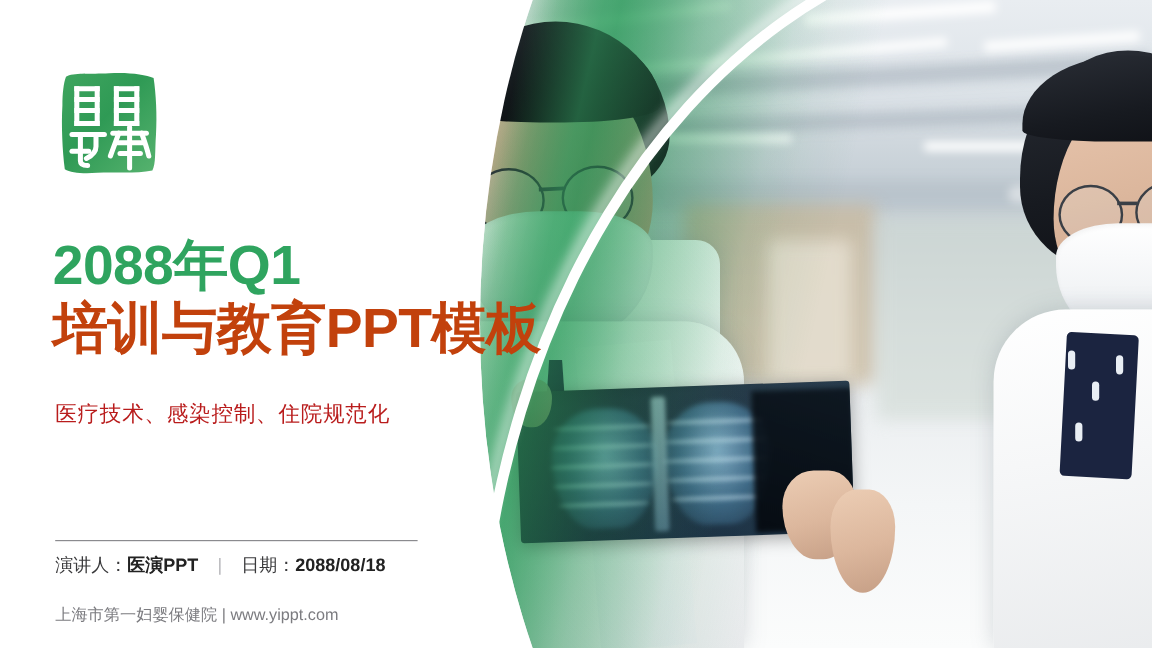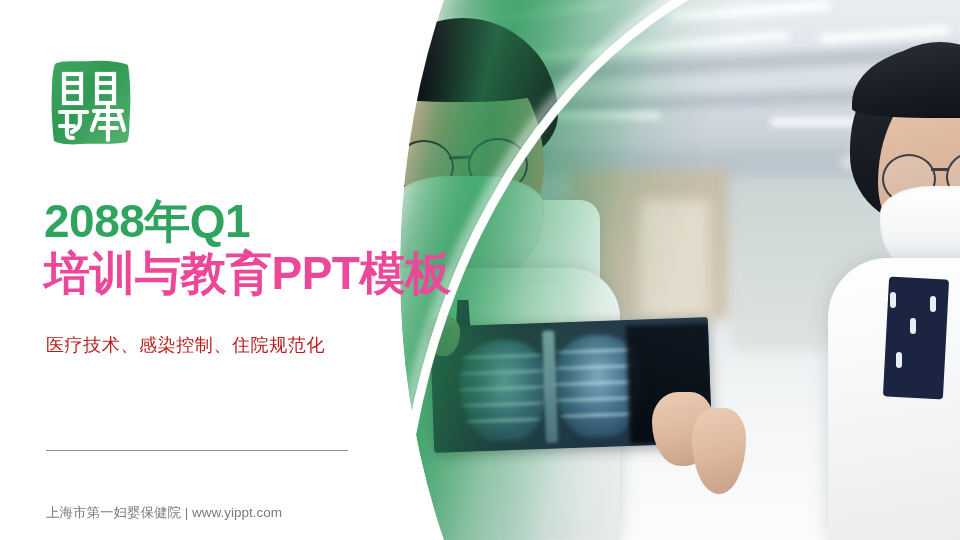--- a/index.html
+++ b/index.html
@@ -131,21 +131,21 @@
   .title{
     position:absolute;left:44px;top:198px;
     line-height:1.02;
     letter-spacing:-.5px;
   }
   .t-line1{
     font-size:46px;font-weight:bold;color:#2FA45F;
     display:block;white-space:nowrap;
   }
   .t-line2{
-    font-size:46px;font-weight:bold;color:#ec4899;
+    font-size:46px;font-weight:bold;color:#c2410c;
     display:block;white-space:nowrap;margin-top:5px;
   }
   .subtitle{
     position:absolute;left:46px;top:333px;
     font-size:18px;color:#b91c1c;letter-spacing:.6px;white-space:nowrap;
   }
 
   .divider{
     position:absolute;left:46px;top:450px;
     width:302px;height:1px;background:#8b8b8f;
@@ -310,17 +310,24 @@
 
     <div class="title">
       <span class="t-line1">2088年Q1</span>
       <span class="t-line2">培训与教育PPT模板</span>
     </div>
 
     <div class="subtitle">医疗技术、感染控制、住院规范化</div>
 
     <div class="divider"></div>
 
+    <div class="meta">
+      <span class="lbl">演讲人：</span>
+      <span class="val">医演PPT</span>
+      <span class="sep">|</span>
+      <span class="lbl">日期：</span>
+      <span class="val">2088/08/18</span>
+    </div>
 
     <div class="footer">上海市第一妇婴保健院 | www.yippt.com</div>
   </div>
 
 </div>
 
 </body></html>

